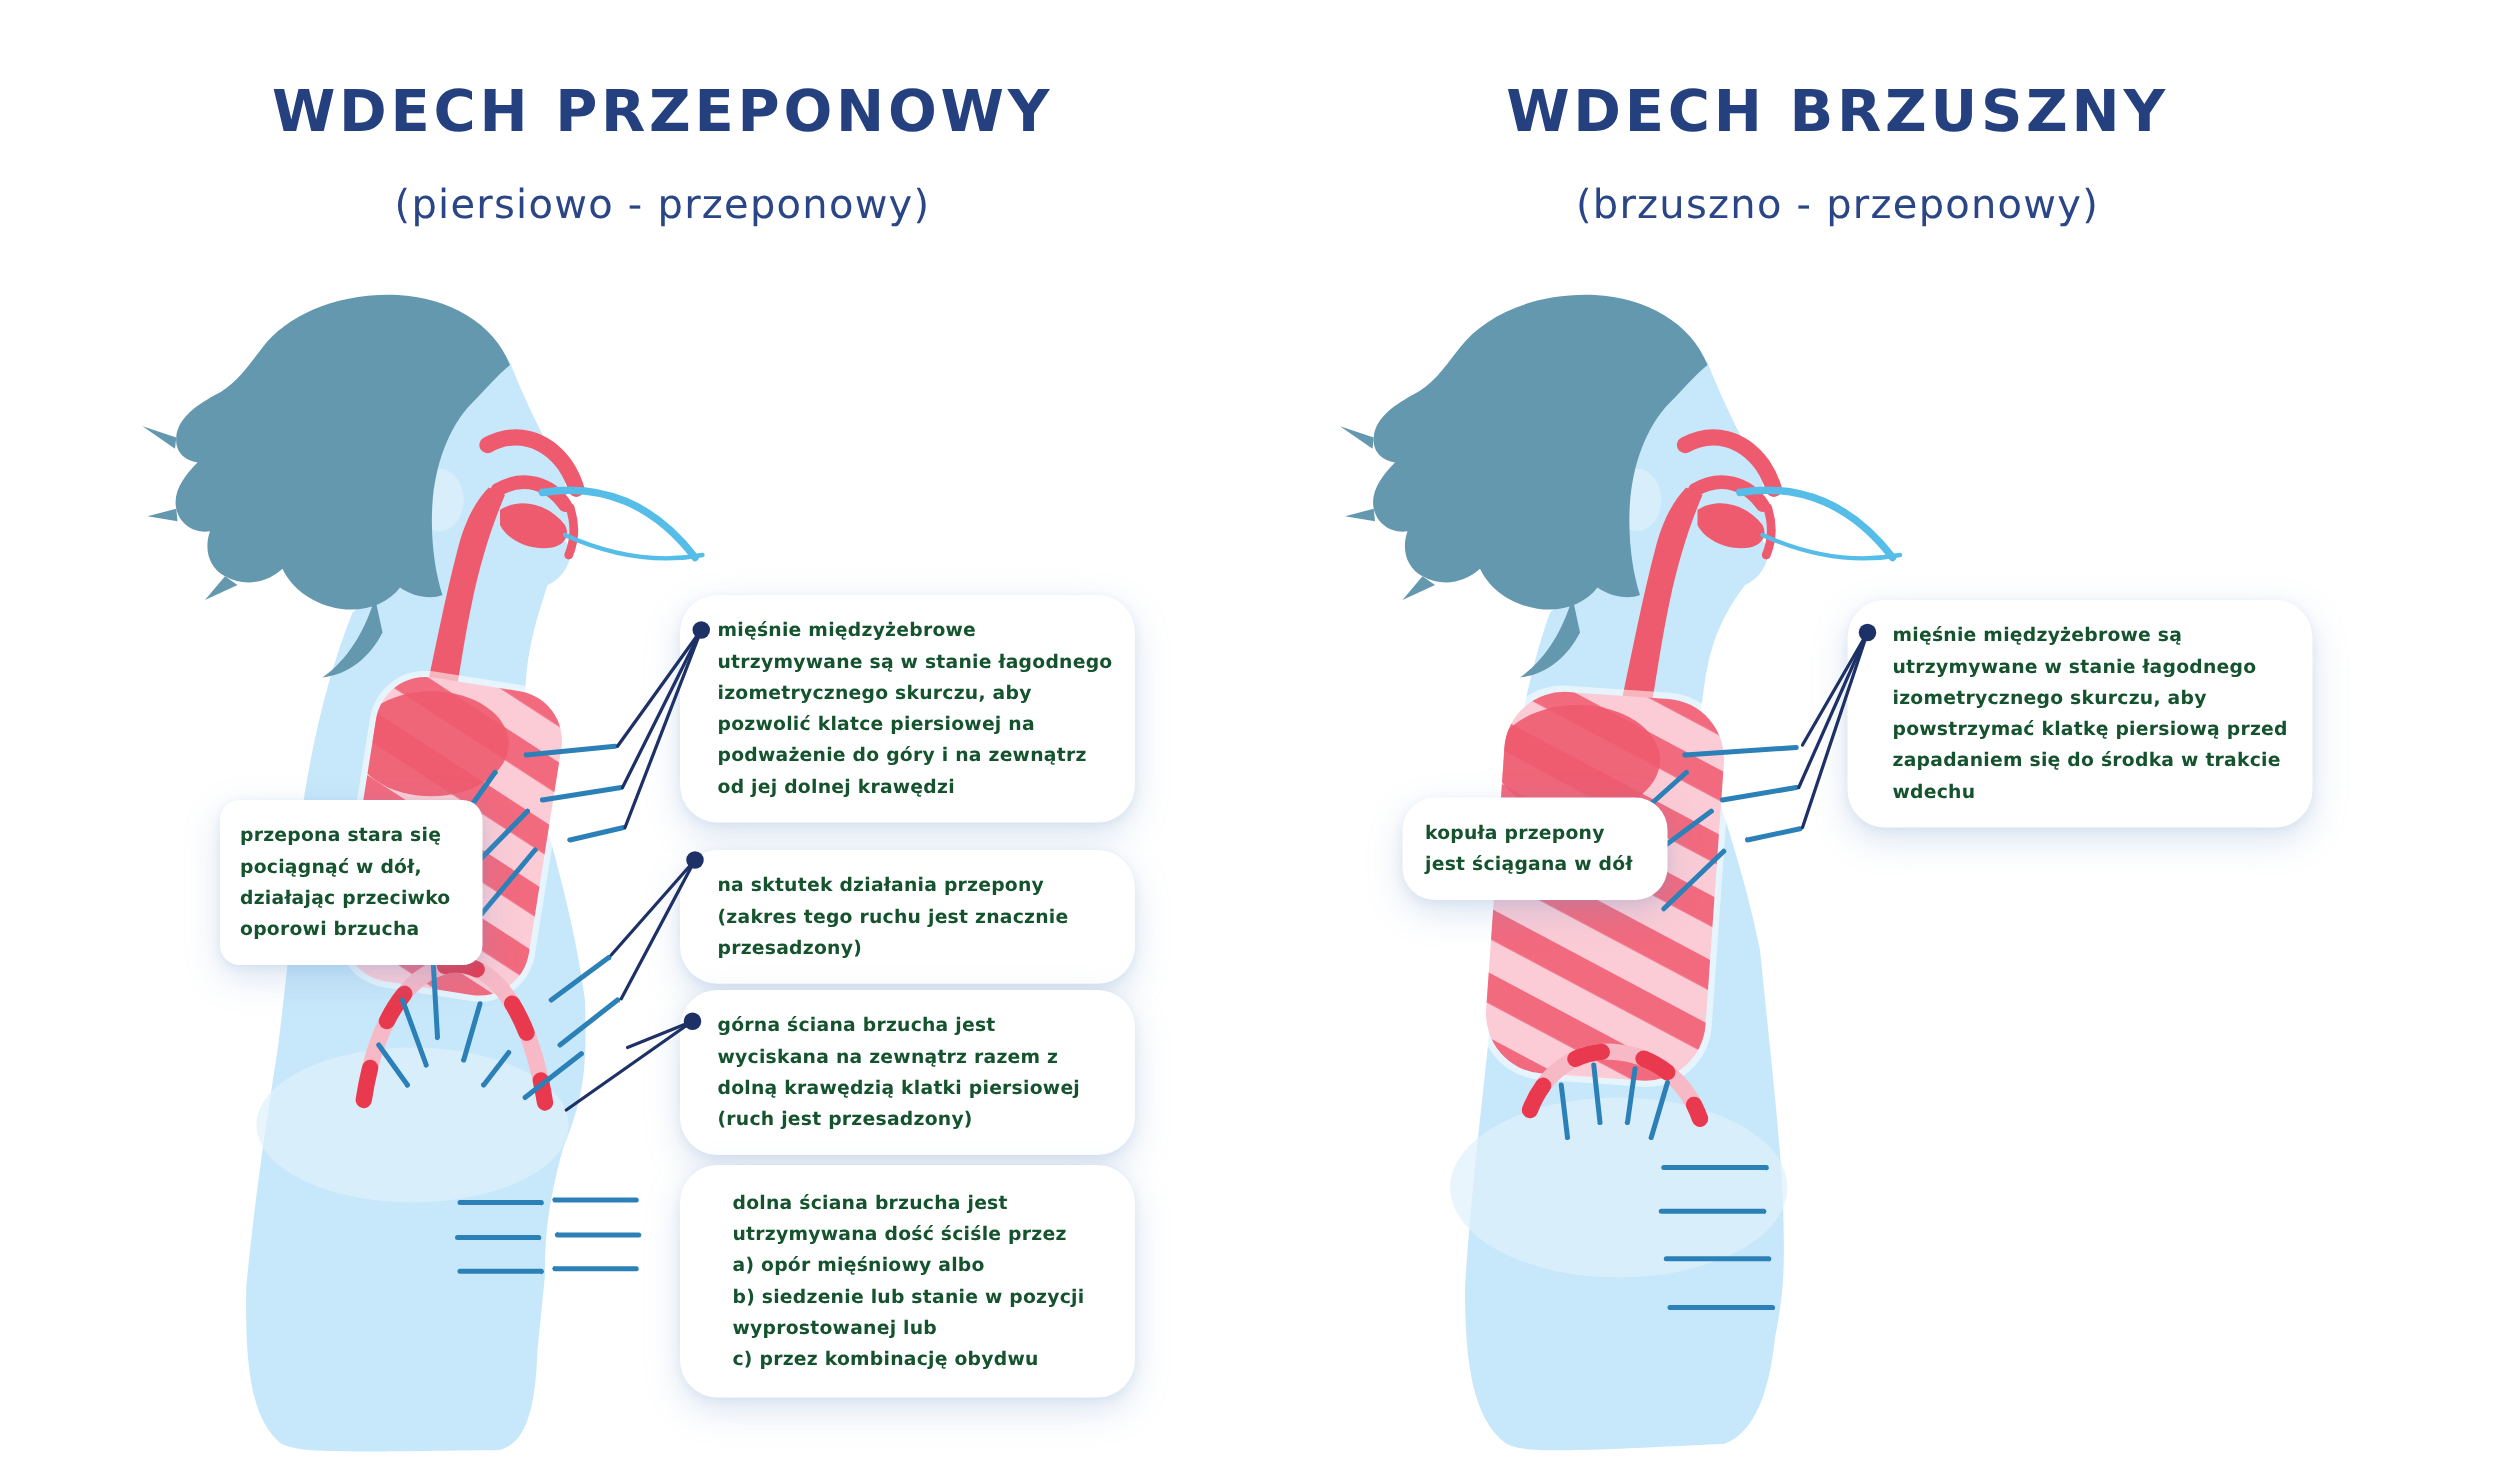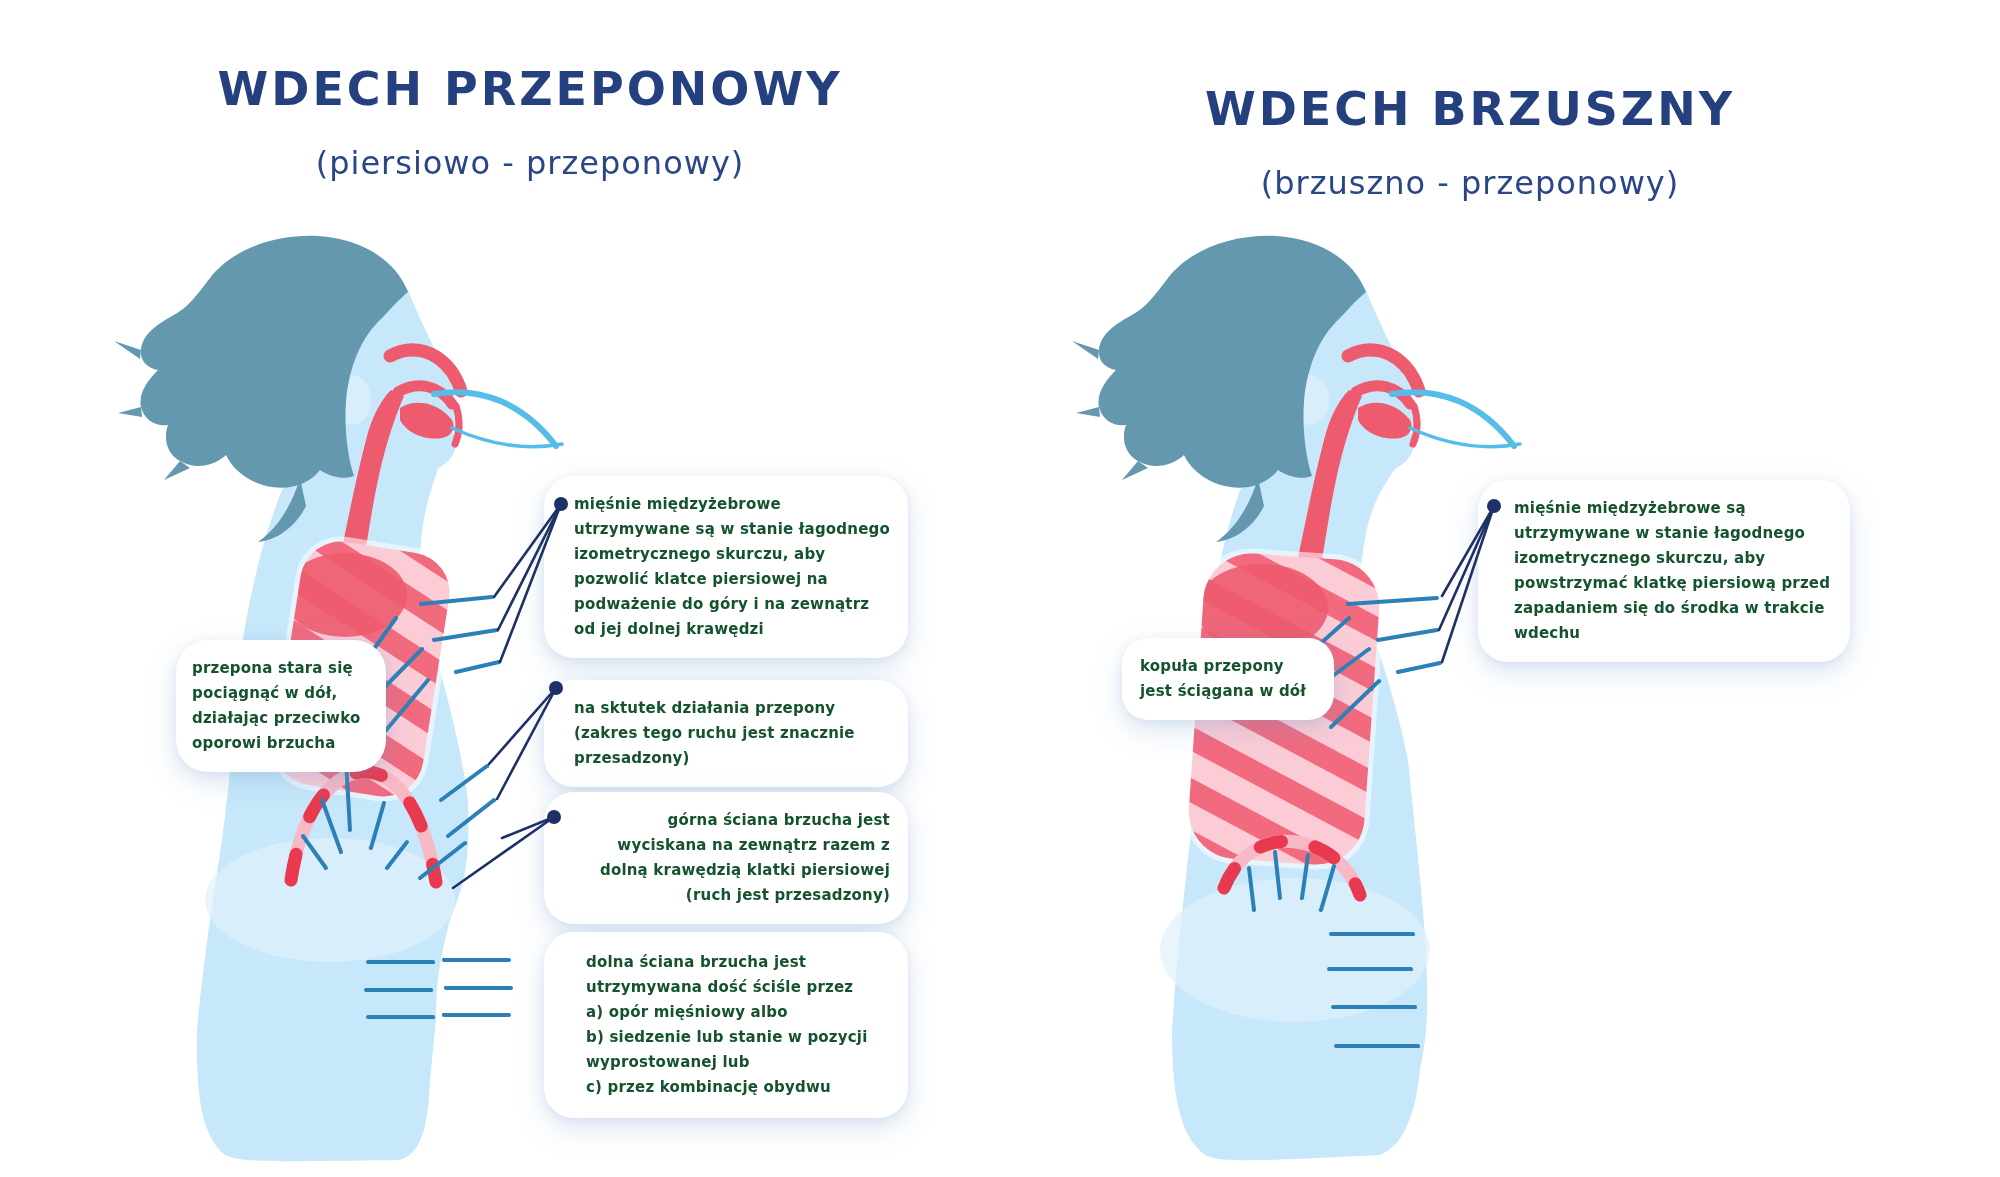--- a/index.html
+++ b/index.html
@@ -168,35 +168,35 @@
           <line x1="1336" y1="1046" x2="1418" y2="1046" marker-end="url(#ah-teal)"></line>
         </g>
       </g>
     </g>
   </svg>
 
   <div class="col-title" style="left:180px;top:62px;">
     <div class="main">WDECH PRZEPONOWY</div>
     <div class="sub">(piersiowo - przeponowy)</div>
   </div>
-  <div class="col-title" style="left:1120px;top:62px;margin-top:20px;">
+  <div class="col-title" style="left:1120px;top:62px;">
     <div class="main">WDECH BRZUSZNY</div>
     <div class="sub">(brzuszno - przeponowy)</div>
   </div>
 
-  <div class="callout pre" style="left:176px;top:640px;width:210px;min-height:128px;padding:16px 8px 16px 16px;border-radius:32px;">przepona stara się
+  <div class="callout pre" style="left:176px;top:640px;width:210px;min-height:128px;padding:16px 8px 16px 16px;border-radius:16px;">przepona stara się
 pociągnąć w dół,
 działając przeciwko
 oporowi brzucha</div>
 
   <div class="callout" style="left:544px;top:476px;width:364px;min-height:168px;padding:16px 18px 16px 30px;">mięśnie międzyżebrowe utrzymywane są w stanie łagodnego izometrycznego skurczu, aby pozwolić klatce piersiowej na podważenie do góry i na zewnątrz od jej dolnej krawędzi</div>
 
   <div class="callout" style="left:544px;top:680px;width:364px;min-height:82px;padding:16px 18px 16px 30px;">na sktutek działania przepony (zakres tego ruchu jest znacznie przesadzony)</div>
 
-  <div class="callout" style="left:544px;top:792px;width:364px;min-height:132px;padding:16px 18px 16px 30px;text-align:right;">górna ściana brzucha jest wyciskana na zewnątrz razem z dolną krawędzią klatki piersiowej (ruch jest przesadzony)</div>
+  <div class="callout" style="left:544px;top:792px;width:364px;min-height:132px;padding:16px 18px 16px 30px;">górna ściana brzucha jest wyciskana na zewnątrz razem z dolną krawędzią klatki piersiowej (ruch jest przesadzony)</div>
 
   <div class="callout pre" style="left:544px;top:932px;width:364px;min-height:186px;padding:18px 18px 18px 42px;">dolna ściana brzucha jest utrzymywana dość ściśle przez
 a) opór mięśniowy albo
 b) siedzenie lub stanie w pozycji wyprostowanej lub
 c) przez kombinację obydwu</div>
 
   <div class="callout pre" style="left:1122px;top:638px;width:212px;min-height:82px;padding:16px 10px 16px 18px;border-radius:26px;">kopuła przepony
 jest ściągana w dół</div>
 
   <div class="callout" style="left:1478px;top:480px;width:372px;min-height:182px;padding:16px 16px 16px 36px;">mięśnie międzyżebrowe są utrzymywane w stanie łagodnego izometrycznego skurczu, aby powstrzymać klatkę piersiową przed zapadaniem się do środka w trakcie wdechu</div>

